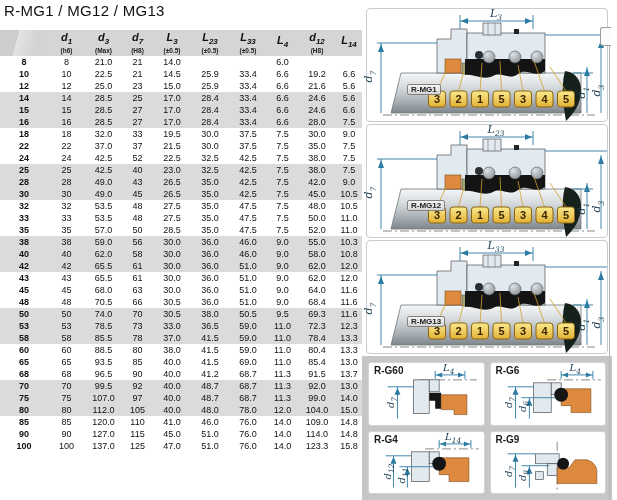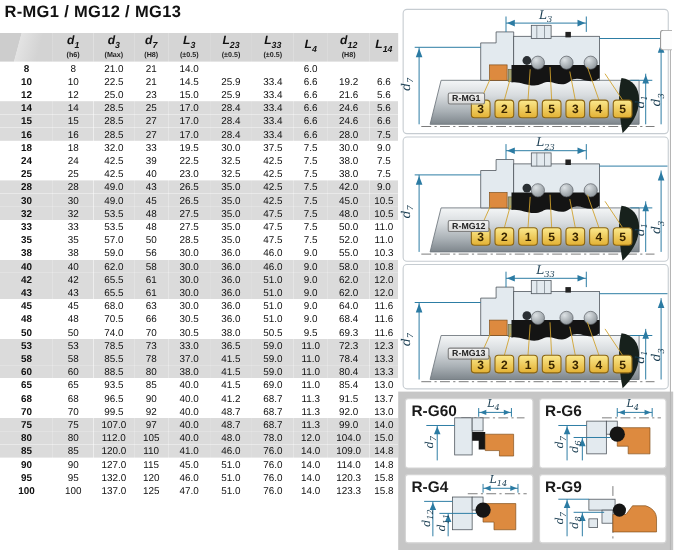--- a/index.html
+++ b/index.html
@@ -1,20 +1,20 @@
 <!DOCTYPE html>
 <html><head>
 <meta charset="utf-8">
 <style>
   html,body{margin:0;padding:0;background:#fff;}
   #page{position:relative;width:617px;height:500px;background:#fff;overflow:hidden;
         font-family:"Liberation Sans",sans-serif;color:#111;}
 
   
-  .title{position:absolute;left:4px;top:2px;font-size:15px;font-weight:bold;letter-spacing:.3px;}
+  .title{position:absolute;left:4px;top:2px;font-size:15px;font-weight:normal;letter-spacing:.3px;}
 
   
   .tbl-wrap{position:absolute;left:0;top:30px;width:362px;}
   table{border-collapse:collapse;table-layout:fixed;width:362px;}
   col.c0{width:48px}col.c1{width:37px}col.c2{width:37px}col.c3{width:31px}
   col.c4{width:38px}col.c5{width:38px}col.c6{width:38px}col.c7{width:31px}
   col.c8{width:38px}col.c9{width:26px}
   thead th{height:26px;background:#d5d5d5;text-align:center;vertical-align:middle;padding:0;}
   thead th.c0h{background:linear-gradient(105deg,#cdcdcd 35%,#e3e3e3 36%,#d3d3d3 72%);}
   .hsym{display:block;font-style:italic;font-weight:bold;font-size:11px;line-height:11px;}
@@ -40,21 +40,21 @@
            border-radius:2px;padding:0 3px;line-height:9px;margin-top:10px;}
   .badge-num{font-family:"Liberation Sans",sans-serif;font-weight:bold;font-size:11px;
              fill:#3a2600;text-anchor:middle;}
 
   
   .seats-area{position:absolute;left:362px;top:356px;width:250px;height:144px;background:#c6c6c6;
               box-sizing:border-box;padding:6px;display:grid;grid-template-columns:1fr 1fr;
               grid-template-rows:1fr 1fr;gap:5px;}
   .seat{position:relative;background:#fff;border:1px solid #d4d4d4;border-radius:3px;overflow:visible;}
   .seat-svg{position:absolute;left:0;top:0;width:100%;height:100%;overflow:visible;}
-  .seat-name{position:absolute;left:5px;top:2px;font-size:14px;font-weight:bold;color:#1a1a1a;}
+  .seat-name{position:absolute;left:5px;top:2px;font-size:10px;font-weight:bold;color:#1a1a1a;}
   .seat .dim{font-size:10px;}
 
   
   .steel{fill:#e3eaef;stroke:#4a5158;stroke-width:.7;}
   .orange{fill:#dd8a3f;stroke:#7c4a16;stroke-width:.6;}
   .olive{fill:#a1a173;stroke:#5f5f41;stroke-width:.6;}
   .dimln{stroke:#2b7ba3;stroke-width:.9;fill:none;}
   .dimfill{fill:#2b7ba3;stroke:none;}
   .cl{stroke:#555;stroke-width:.7;stroke-dasharray:9 3 2 3;fill:none;}
   .leader{stroke:#cfa12b;stroke-width:.8;fill:none;}
@@ -347,24 +347,36 @@
             <td>32.0</td>
             <td>33</td>
             <td>19.5</td>
             <td>30.0</td>
             <td>37.5</td>
             <td>7.5</td>
             <td>30.0</td>
             <td>9.0</td>
           </tr>
           <tr>
+            <td>22</td>
+            <td>22</td>
+            <td>37.0</td>
+            <td>37</td>
+            <td>21.5</td>
+            <td>30.0</td>
+            <td>37.5</td>
+            <td>7.5</td>
+            <td>35.0</td>
+            <td>7.5</td>
+          </tr>
+          <tr>
             <td>24</td>
             <td>24</td>
             <td>42.5</td>
-            <td>39</td>
+            <td>52</td>
             <td>22.5</td>
             <td>32.5</td>
             <td>42.5</td>
             <td>7.5</td>
             <td>38.0</td>
             <td>7.5</td>
           </tr>
           <tr>
             <td>25</td>
             <td>25</td>
@@ -633,32 +645,20 @@
             <td>90</td>
             <td>90</td>
             <td>127.0</td>
             <td>115</td>
             <td>45.0</td>
             <td>51.0</td>
             <td>76.0</td>
             <td>14.0</td>
             <td>114.0</td>
             <td>14.8</td>
-          </tr>
-          <tr>
-            <td>95</td>
-            <td>95</td>
-            <td>132.0</td>
-            <td>120</td>
-            <td>46.0</td>
-            <td>51.0</td>
-            <td>76.0</td>
-            <td>14.0</td>
-            <td>120.3</td>
-            <td>15.8</td>
           </tr>
           <tr>
             <td>100</td>
             <td>100</td>
             <td>137.0</td>
             <td>125</td>
             <td>47.0</td>
             <td>51.0</td>
             <td>76.0</td>
             <td>14.0</td>

